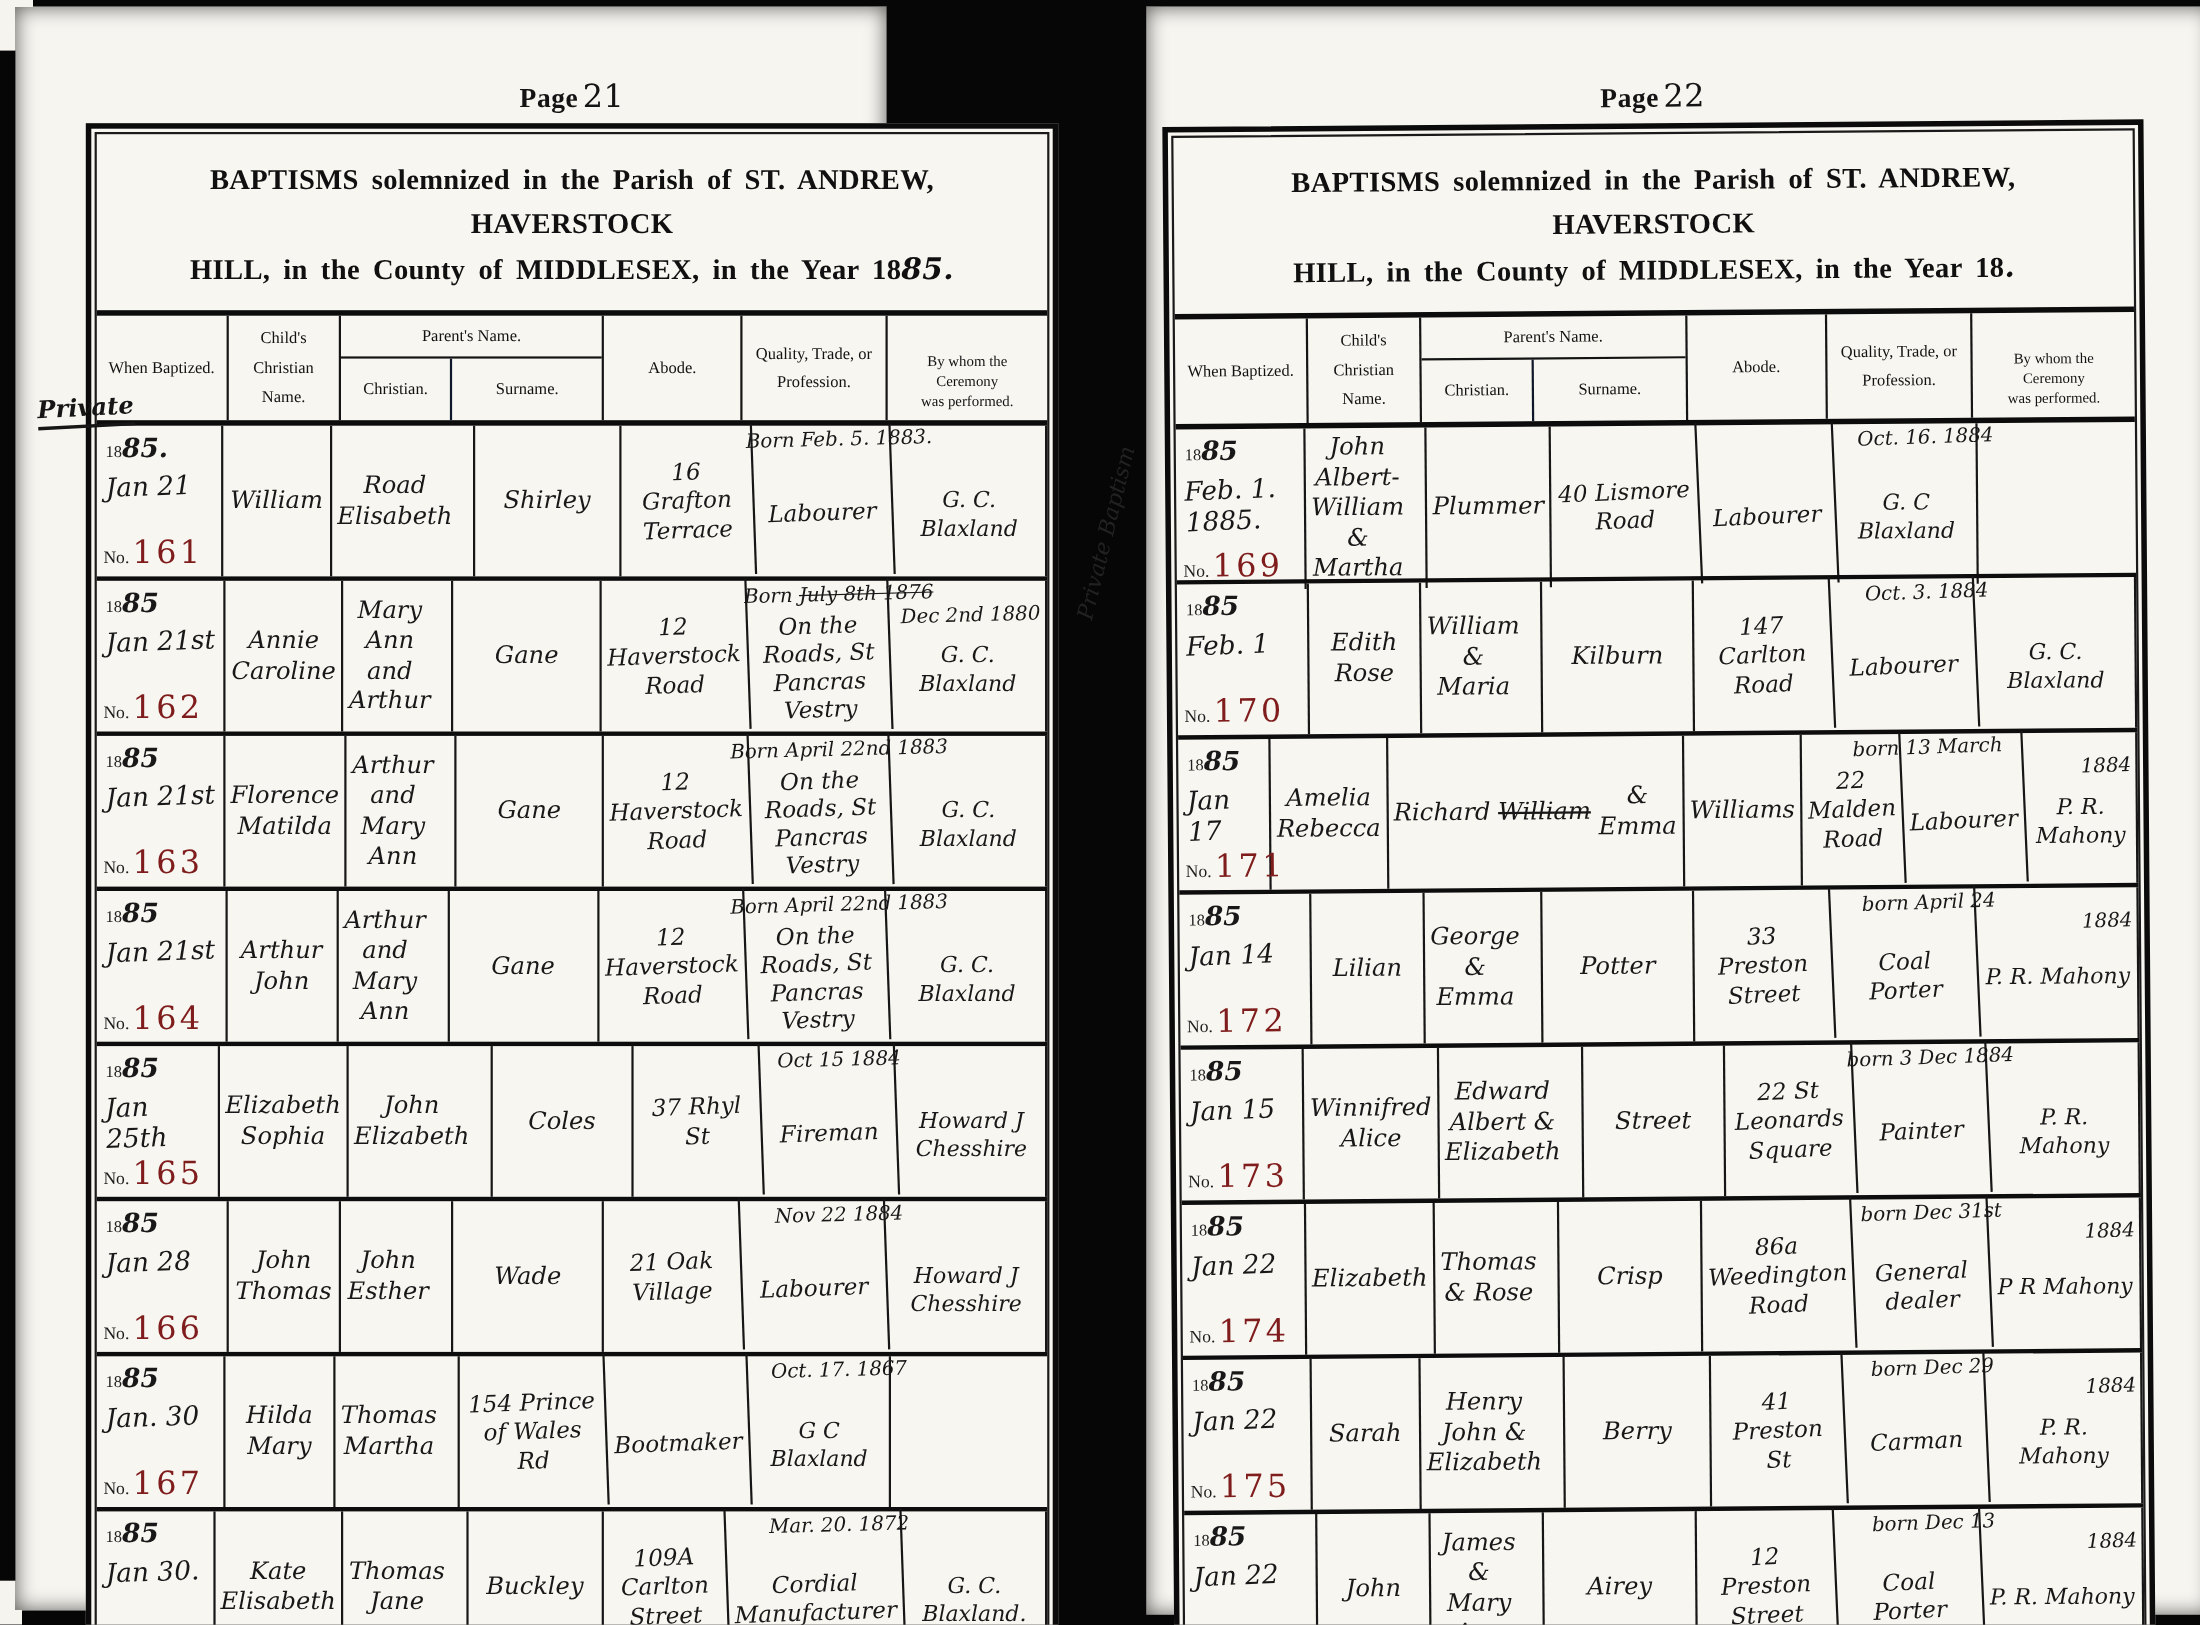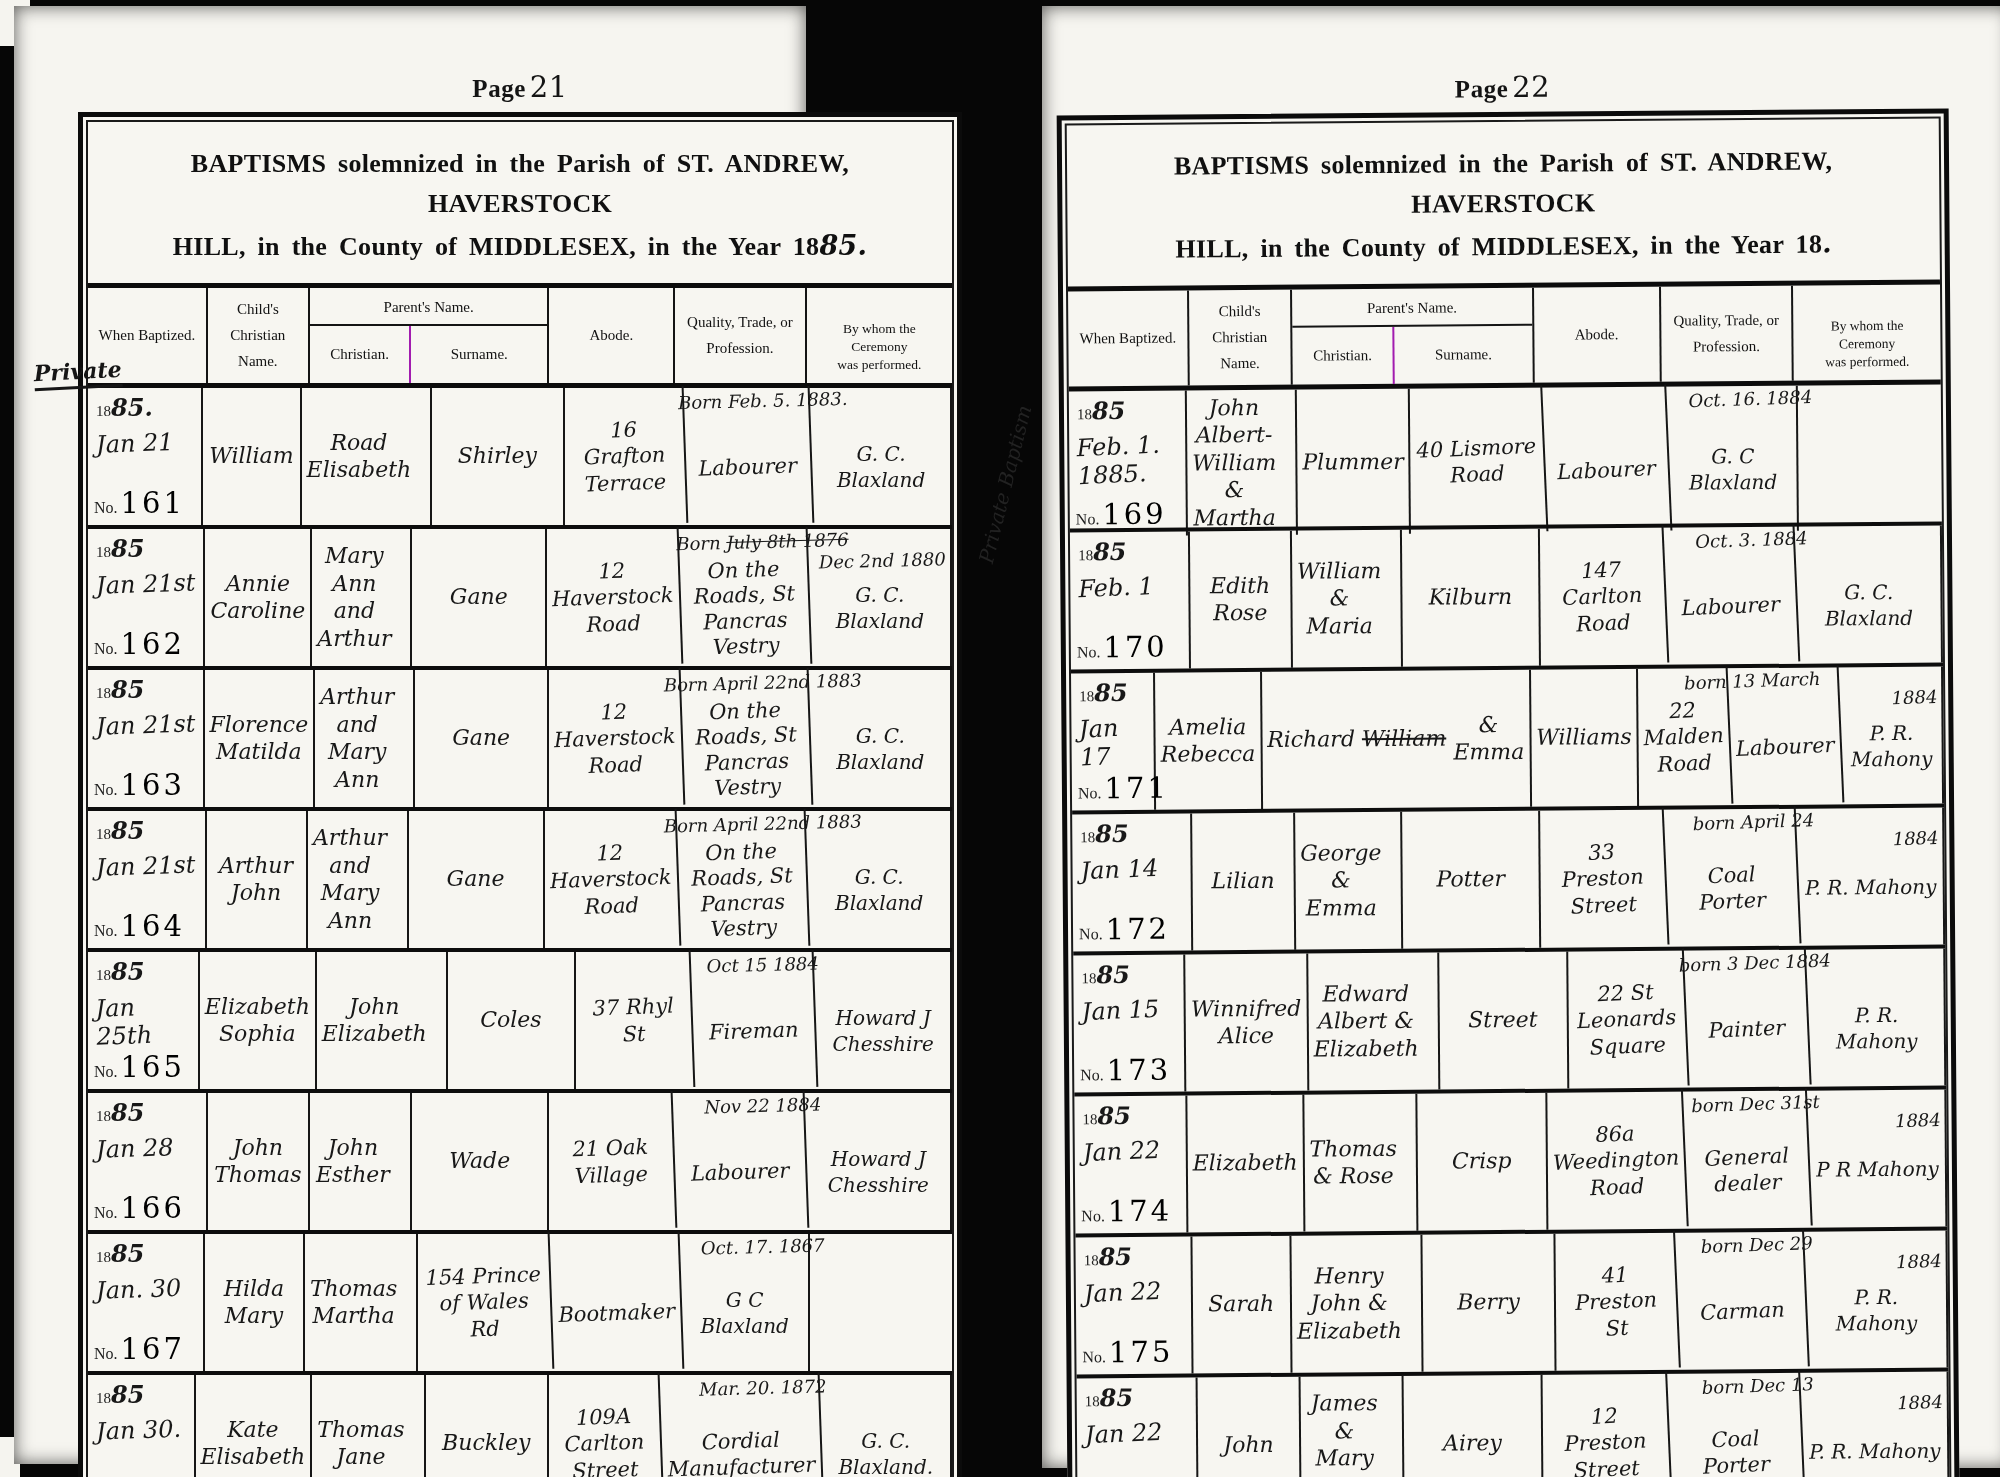--- a/index.html
+++ b/index.html
@@ -31,21 +31,21 @@
   .title .t1,.title .t2{font-weight:700;font-size:26px;word-spacing:5px;letter-spacing:.3px;line-height:1.55;}
   .title .year-script{font-family:"DejaVu Serif",serif;font-style:italic;font-weight:700;font-size:27px;}
   
   .head{display:grid;grid-template-columns:122fr 104fr 104fr 140fr 128fr 134fr 148fr;border-bottom:5px solid #0c0c0c;color:#121212;}
   .hc{border-right:2px solid #141414;display:flex;flex-direction:column;justify-content:center;align-items:center;text-align:center;font-size:15px;line-height:1.75;padding:8px 2px;min-height:74px;}
   .hc:last-child{border-right:none;}
   .hc.parents{grid-column:3 / span 2;padding:0;}
   .p-top{width:100%;padding:6px 0 4px 0;border-bottom:2px solid #141414;font-size:15px;}
   .p-sub{display:grid;grid-template-columns:104fr 140fr;width:100%;flex:1;}
   .p-sub > div{display:flex;align-items:center;justify-content:center;padding:8px 0;}
-  .p-sub > div:first-child{border-right:2px solid #a21caf;}
+  .p-sub > div:first-child{border-right:2px solid #0f172a;}
   .hc.bywhom{font-size:13.5px;line-height:1.35;justify-content:flex-end;}
   
   .rows{display:block;}
   .row{display:grid;grid-template-columns:122fr 104fr 104fr 140fr 128fr 134fr 148fr;position:relative;height:137px;border-top:4px solid #0d0d0d;}
   .row:first-child{border-top:none;}
   .c{border-right:2px solid #161616;position:relative;padding:4px 5px;color:#1b1b1b;}
   .c:last-child{border-right:none;}
   .script{font-family:"DejaVu Serif",serif;font-style:italic;color:#181818;}
   .cell-center{display:flex;align-items:center;justify-content:center;text-align:center;}
   .child-cell,.parent-cell,.surname-cell,.abode-cell{font-size:22px;line-height:1.25;}
@@ -54,21 +54,21 @@
   .minister-cell{font-size:20px;line-height:1.3;padding-top:26px;}
   .struck{text-decoration:line-through;}
   
   .wb{padding:0;}
   .wb .yr{position:absolute;top:5px;left:8px;}
   .wb .yr .printed{font-size:15px;color:#222;}
   .wb .yr .script{font-size:24px;font-weight:700;}
   .wb .date{position:absolute;top:42px;left:8px;right:4px;font-size:24px;line-height:1.15;transform:rotate(-2deg);}
   .wb .no{position:absolute;bottom:5px;left:6px;white-space:nowrap;}
   .wb .no .printed{font-size:16px;color:#1d1d1d;}
-  .wb .no .stamp{font-family:"DejaVu Serif",serif;font-size:29px;color:#000000;letter-spacing:3px;margin-left:3px;}
+  .wb .no .stamp{font-family:"DejaVu Serif",serif;font-size:29px;color:#7f1d1d;letter-spacing:3px;margin-left:3px;}
   
   .note{position:absolute;top:2px;left:57%;right:6px;text-align:center;font-size:18px;line-height:1.2;transform:rotate(-1.5deg);z-index:2;}
   .note .n2{display:block;text-align:right;}
   .slant{transform:rotate(-2deg);}
   
   .margin-note-left{position:absolute;left:20px;top:352px;font-family:"DejaVu Serif",serif;font-style:italic;font-weight:700;font-size:22px;color:#161616;border-bottom:3px solid #161616;padding-bottom:2px;transform:rotate(-3deg);}
   .margin-note-right{position:absolute;left:974px;top:560px;font-family:"DejaVu Serif",serif;font-style:italic;font-size:20px;color:#222;transform:rotate(-76deg);transform-origin:left top;white-space:nowrap;}
 </style>
 </head>
 <body>

